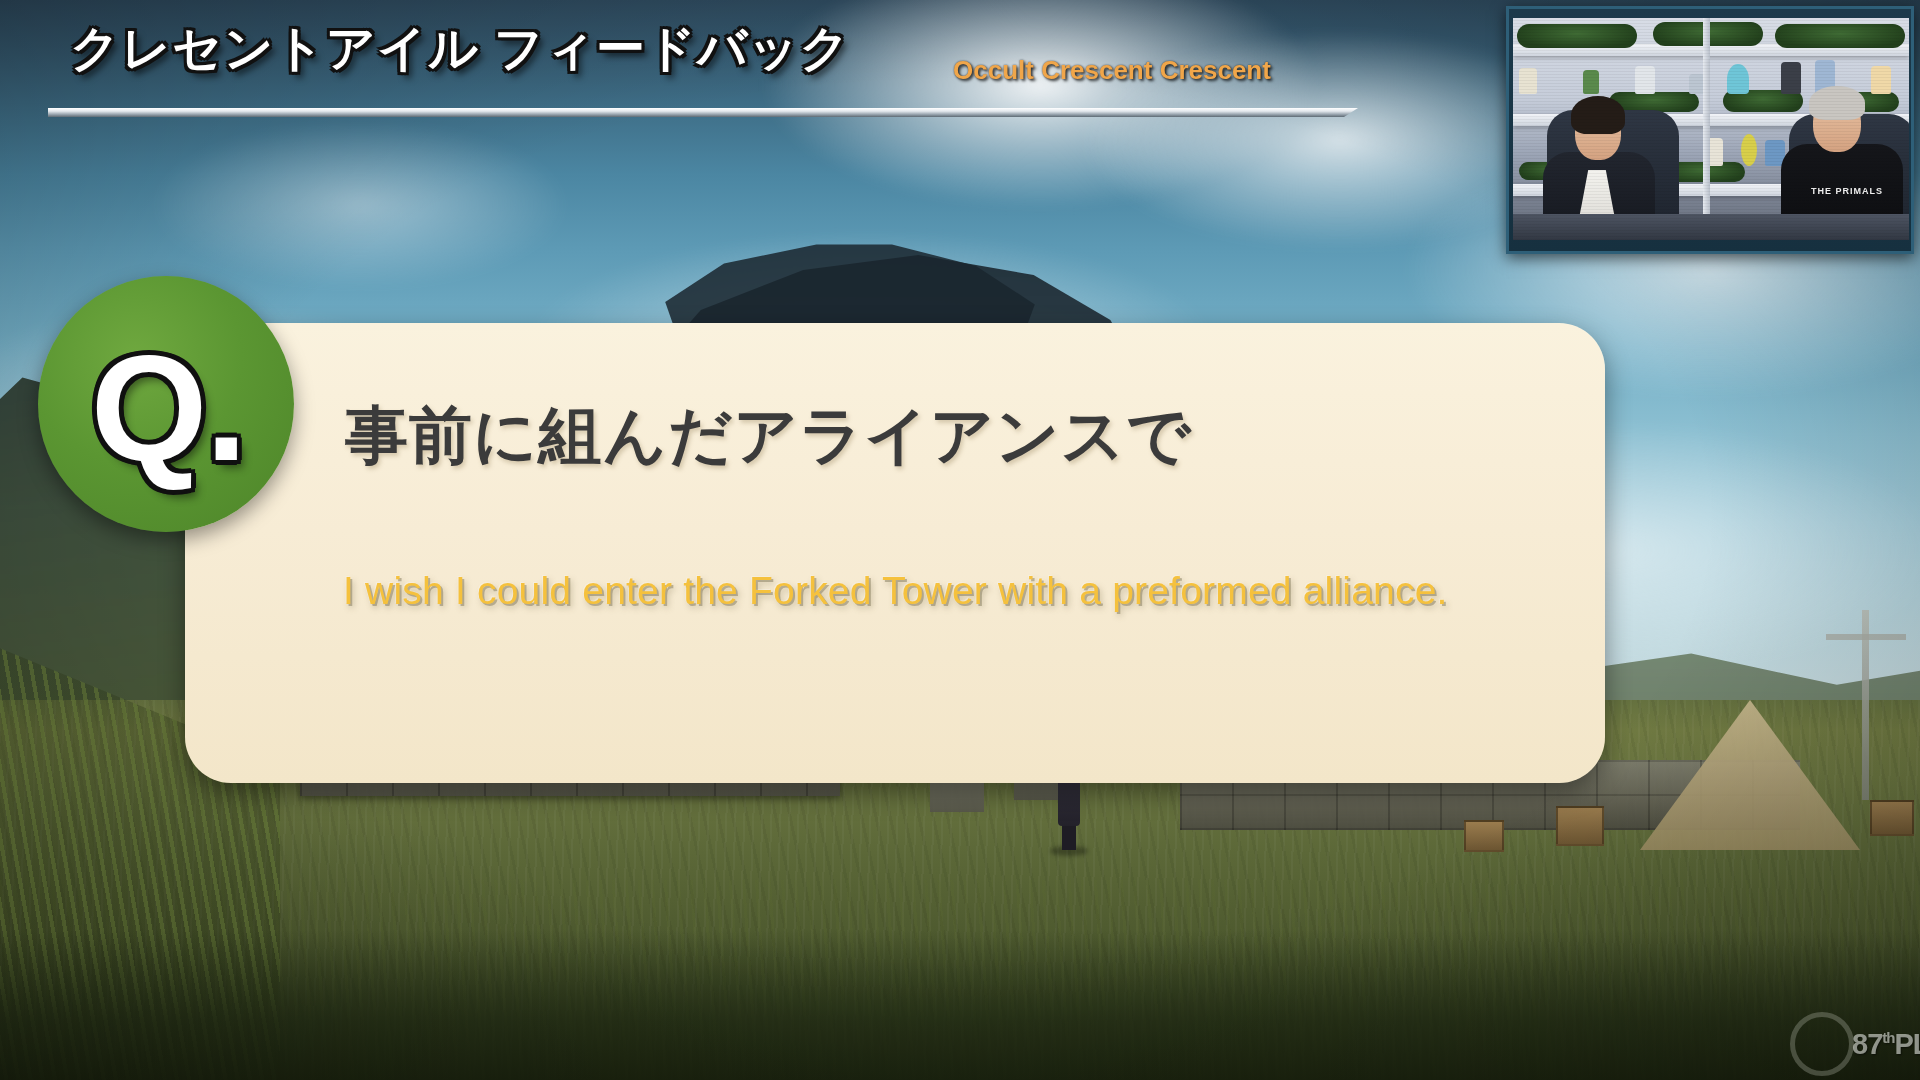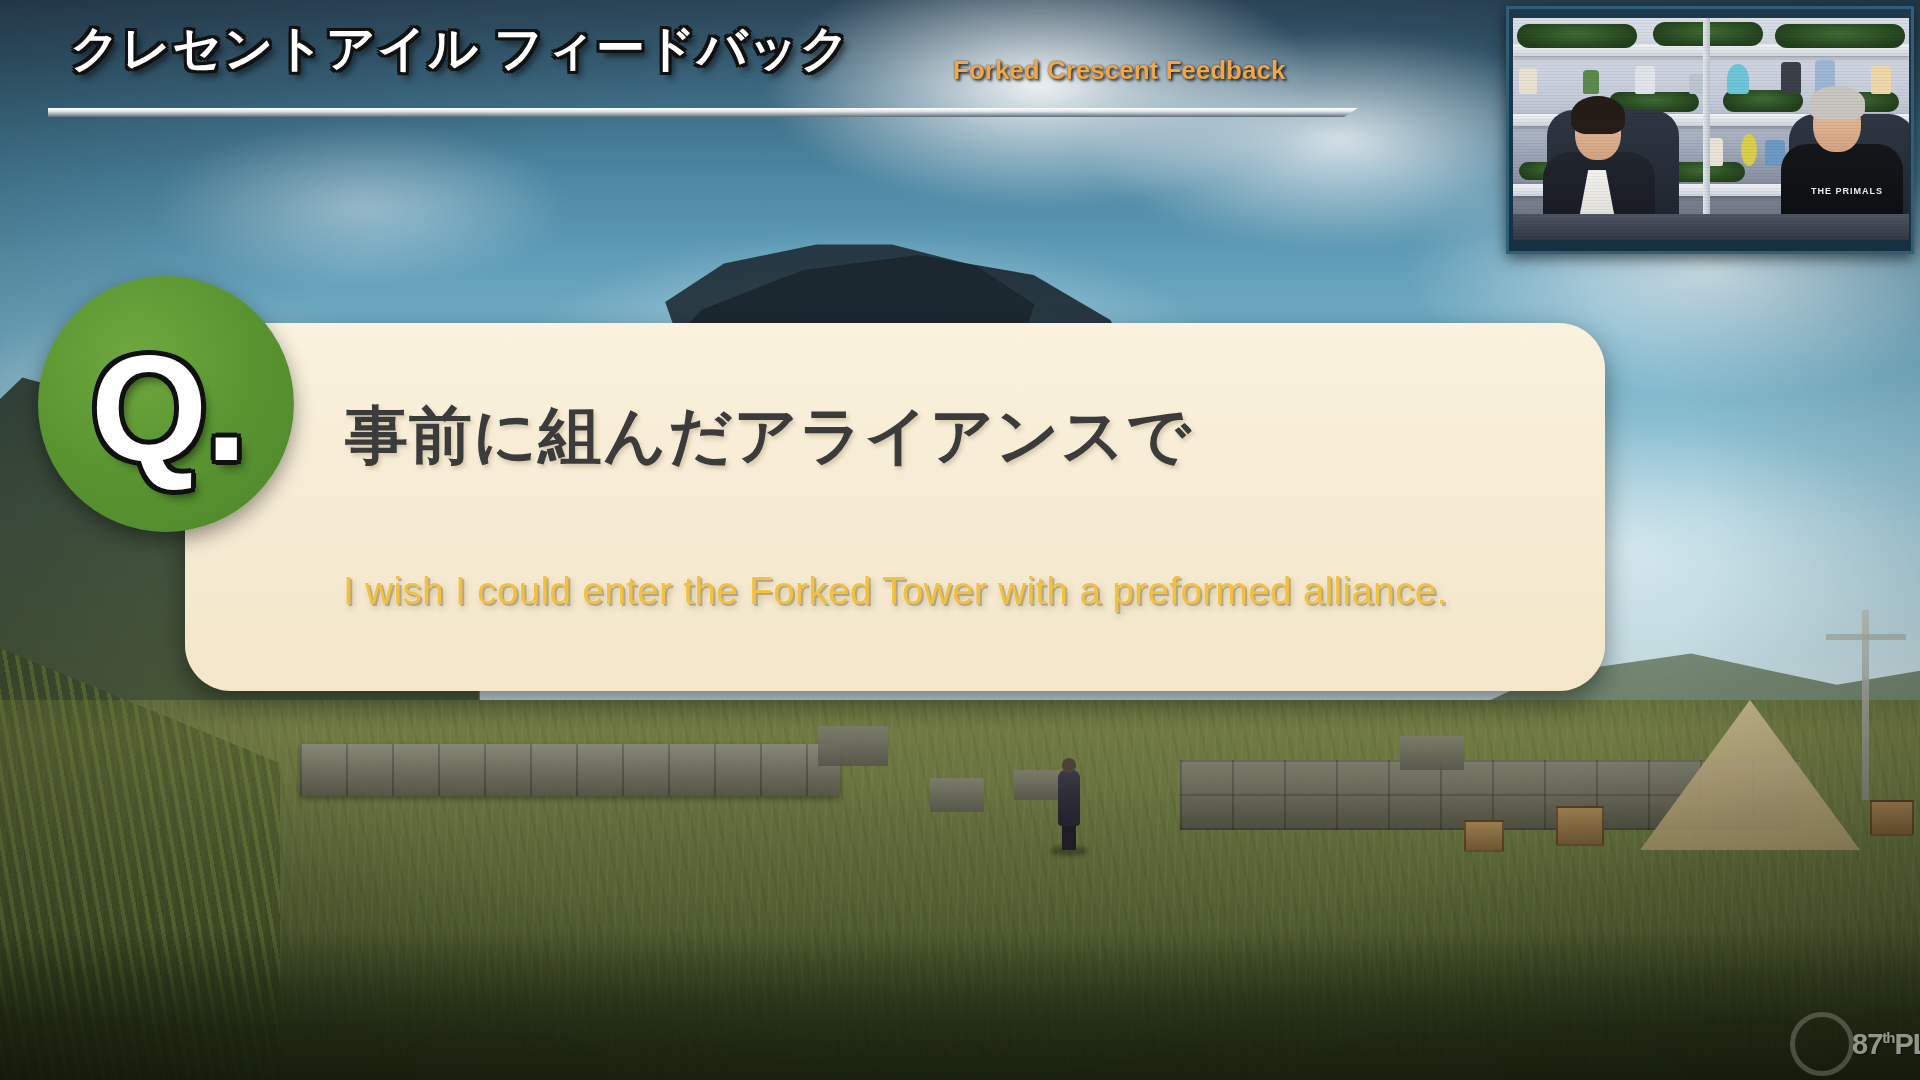--- a/index.html
+++ b/index.html
@@ -209,21 +209,21 @@
   }
   .hdr-rule {
     position:absolute; left:0; top:108px; width:1310px; height:9px;
     background:linear-gradient(180deg,#ffffff 0%,#e4e9ee 35%,#9aa6b0 70%,#5d6a74 100%);
     clip-path:polygon(0 0, 100% 0, calc(100% - 14px) 100%, 0 100%);
     box-shadow:0 2px 5px rgba(0,0,0,.55);
   }
 
   
   #qcard {
-    position:absolute; left:185px; top:323px; width:1420px; height:368px;
+    position:absolute; left:185px; top:323px; width:1420px; height:460px;
     background:linear-gradient(180deg,#faf2de 0%,#f7ecd5 45%,#f3e6c9 100%);
     border-radius:46px;
     box-shadow:0 10px 26px rgba(0,0,0,.42);
   }
   #qbadge {
     position:absolute; left:38px; top:276px; width:256px; height:256px;
     border-radius:50%;
     background:radial-gradient(circle at 38% 32%, #6fa83f 0%, #5b9632 45%, #4d8529 100%);
     box-shadow:0 8px 20px rgba(0,0,0,.4);
     display:flex; align-items:center; justify-content:center;
@@ -406,21 +406,21 @@
   <div class="pc-head"></div>
 
   <div class="grass-blades"></div>
   <div class="tall-grass-l"></div>
   <div class="grass-front"></div>
   <div class="vignette"></div>
 </div>
 
 <div id="header">
   <div class="hdr-title">クレセントアイル フィードバック</div>
-  <div class="hdr-sub">Forked Crescent Feedback</div>
+  <div class="hdr-sub">Occult Crescent Crescent</div>
   <div class="hdr-rule"></div>
 </div>
 
 <div id="qcard">
   <div class="q-jp q-jp-1">事前に組んだアライアンスで</div>
   <div class="q-en">I wish I could enter the Forked Tower with a preformed alliance.</div>
 </div>
 
 <div id="qbadge">
   <span class="qbadge-letter">Q.</span>

